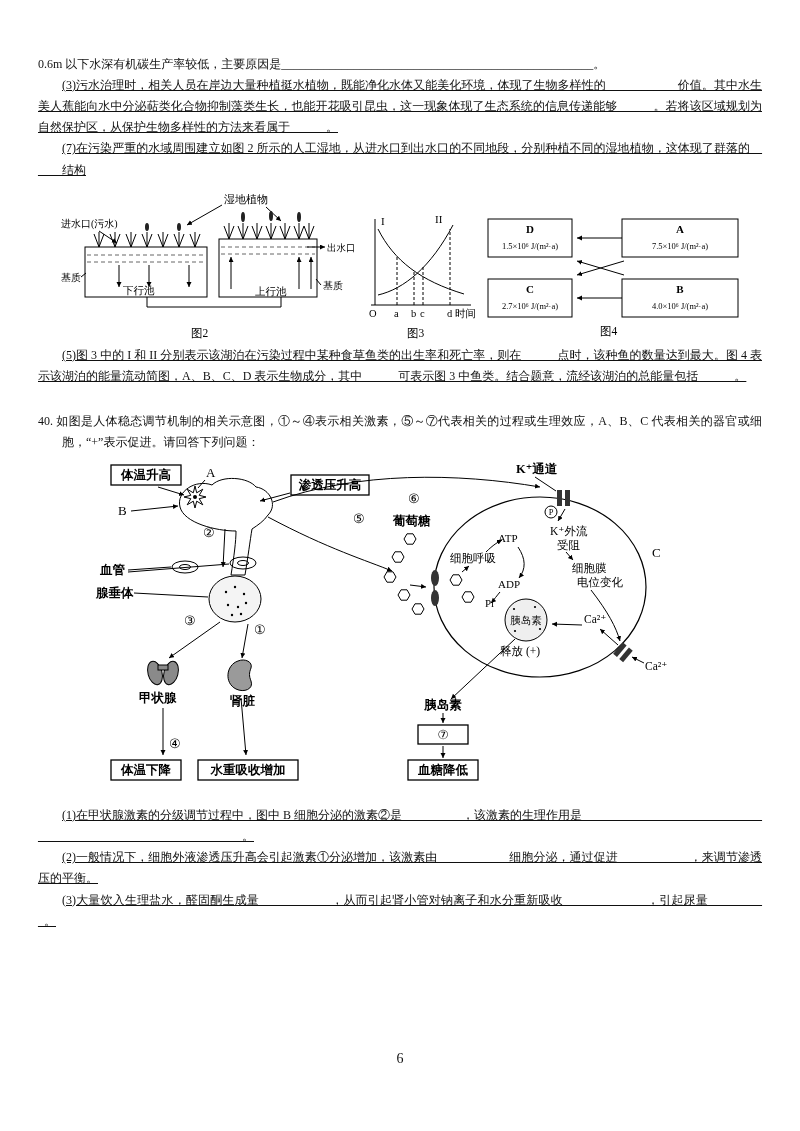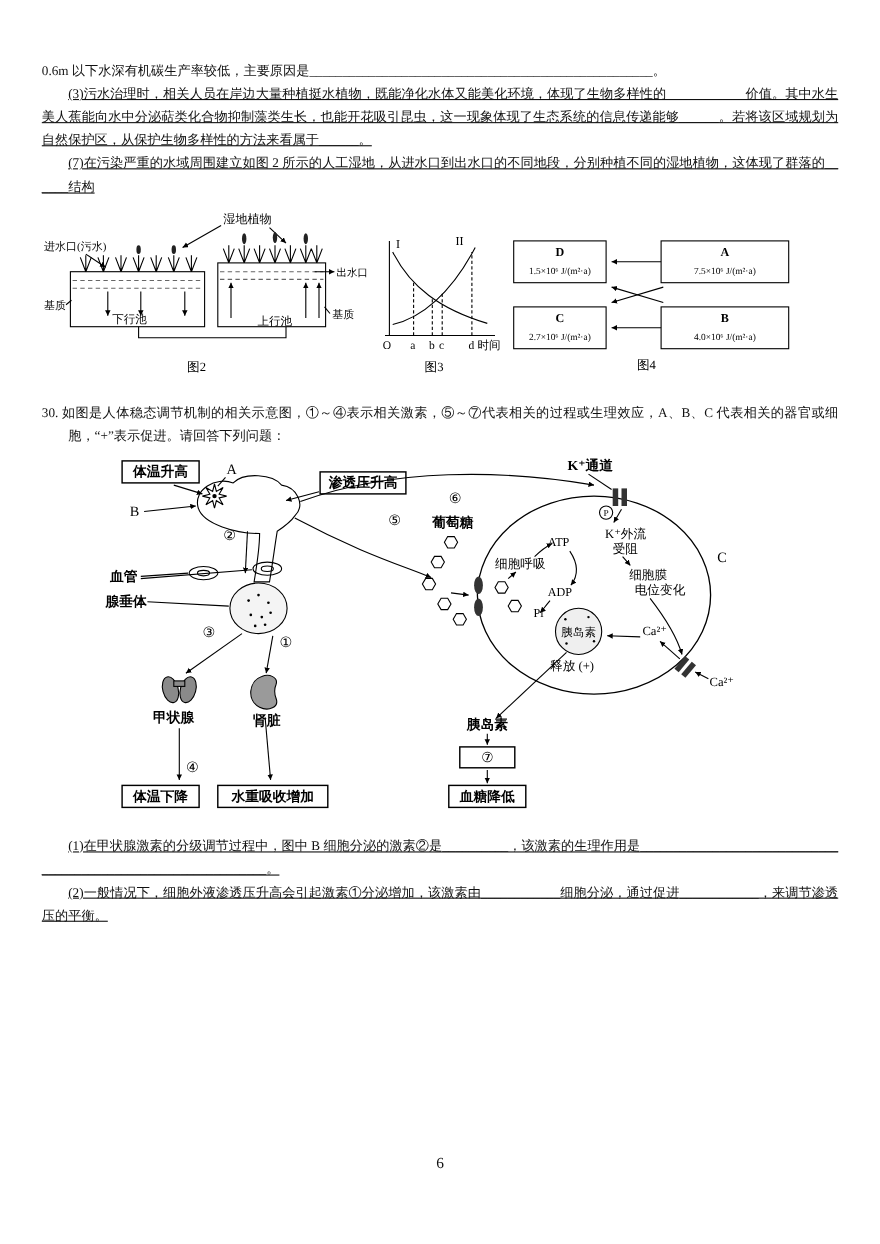--- a/index.html
+++ b/index.html
@@ -6,21 +6,21 @@
   html,body { margin:0; padding:0; }
   body {
     width:800px; height:1131px; background:#ffffff; color:#111;
     font-family:"Liberation Serif","DejaVu Serif",serif;
   }
   .page { position:relative; width:800px; height:1131px; padding:54px 38px 0 38px; overflow:hidden; }
   .para { font-size:12px; line-height:1.76; margin:0; text-align:justify; word-break:break-all; }
   .indent { text-indent:2em;text-decoration:underline; }
   .hang { padding-left:2em; text-indent:-2em; }
   .q20 { margin-top:24px; }
-  .figs { display:flex; justify-content:flex-start; align-items:flex-end; margin:8px 0 4px 0; }
+  .figs { display:flex; justify-content:center; align-items:flex-end; margin:8px 0 4px 0; }
   .q20fig-wrap { margin:4px 0 2px 0; }
   svg { display:block; }
   svg text { font-family:"Liberation Serif","DejaVu Serif",serif; fill:#000; }
   .page-number { position:absolute; bottom:64px; left:0; width:100%; text-align:center; font-size:14px; }
 </style>
 </head>
 <body>
 
 <div class="page">
 
@@ -136,22 +136,23 @@
       <g stroke="#000" fill="none">
         <path d="M138,27 L93,27" marker-end="url(#ar4)"></path>
         <path d="M138,87 L93,87" marker-end="url(#ar4)"></path>
         <path d="M140,50 L93,64" marker-end="url(#ar4)"></path>
         <path d="M140,64 L93,50" marker-end="url(#ar4)"></path>
       </g>
       <text x="116" y="124" font-size="11.5">图4</text>
     </svg>
   </div>
 
-
-  <p class="para hang q20">30. 如图是人体稳态调节机制的相关示意图，①～④表示相关激素，⑤～⑦代表相关的过程或生理效应，A、B、C 代表相关的器官或细胞，“+”表示促进。请回答下列问题：</p>
+  <p class="para indent">(5)图 3 中的 I 和 II 分别表示该湖泊在污染过程中某种食草鱼类的出生率和死亡率，则在______点时，该种鱼的数量达到最大。图 4 表示该湖泊的能量流动简图，A、B、C、D 表示生物成分，其中______可表示图 3 中鱼类。结合题意，流经该湖泊的总能量包括______。</p>
+
+  <p class="para hang q20">40. 如图是人体稳态调节机制的相关示意图，①～④表示相关激素，⑤～⑦代表相关的过程或生理效应，A、B、C 代表相关的器官或细胞，“+”表示促进。请回答下列问题：</p>
 
   <div class="q20fig-wrap">
     <svg width="740" height="346" viewBox="0 0 740 346">
       <defs>
         <marker id="ar20" markerWidth="7" markerHeight="7" refX="5" refY="2.5" orient="auto">
           <path d="M0,0 L5,2.5 L0,5 Z" fill="#000"></path>
         </marker>
         <polygon id="hex6" points="6,0 3,5.2 -3,5.2 -6,0 -3,-5.2 3,-5.2" fill="none" stroke="#000"></polygon>
       </defs>
 
@@ -313,15 +314,16 @@
       <path d="M405,289 L405,301" stroke="#000" fill="none" marker-end="url(#ar20)"></path>
       <g>
         <rect x="370" y="303" width="70" height="20" fill="none" stroke="#000" stroke-width="1.3"></rect>
         <text x="405" y="317" font-size="12.5" font-weight="600" text-anchor="middle">血糖降低</text>
       </g>
     </svg>
   </div>
 
   <p class="para indent">(1)在甲状腺激素的分级调节过程中，图中 B 细胞分泌的激素②是__________，该激素的生理作用是________________________________________________________________。</p>
   <p class="para indent">(2)一般情况下，细胞外液渗透压升高会引起激素①分泌增加，该激素由____________细胞分泌，通过促进____________，来调节渗透压的平衡。</p>
+  <p class="para indent">(3)大量饮入生理盐水，醛固酮生成量____________，从而引起肾小管对钠离子和水分重新吸收______________，引起尿量__________。</p>
 
   <div class="page-number">6</div>
 </div>
 
 </body></html>

